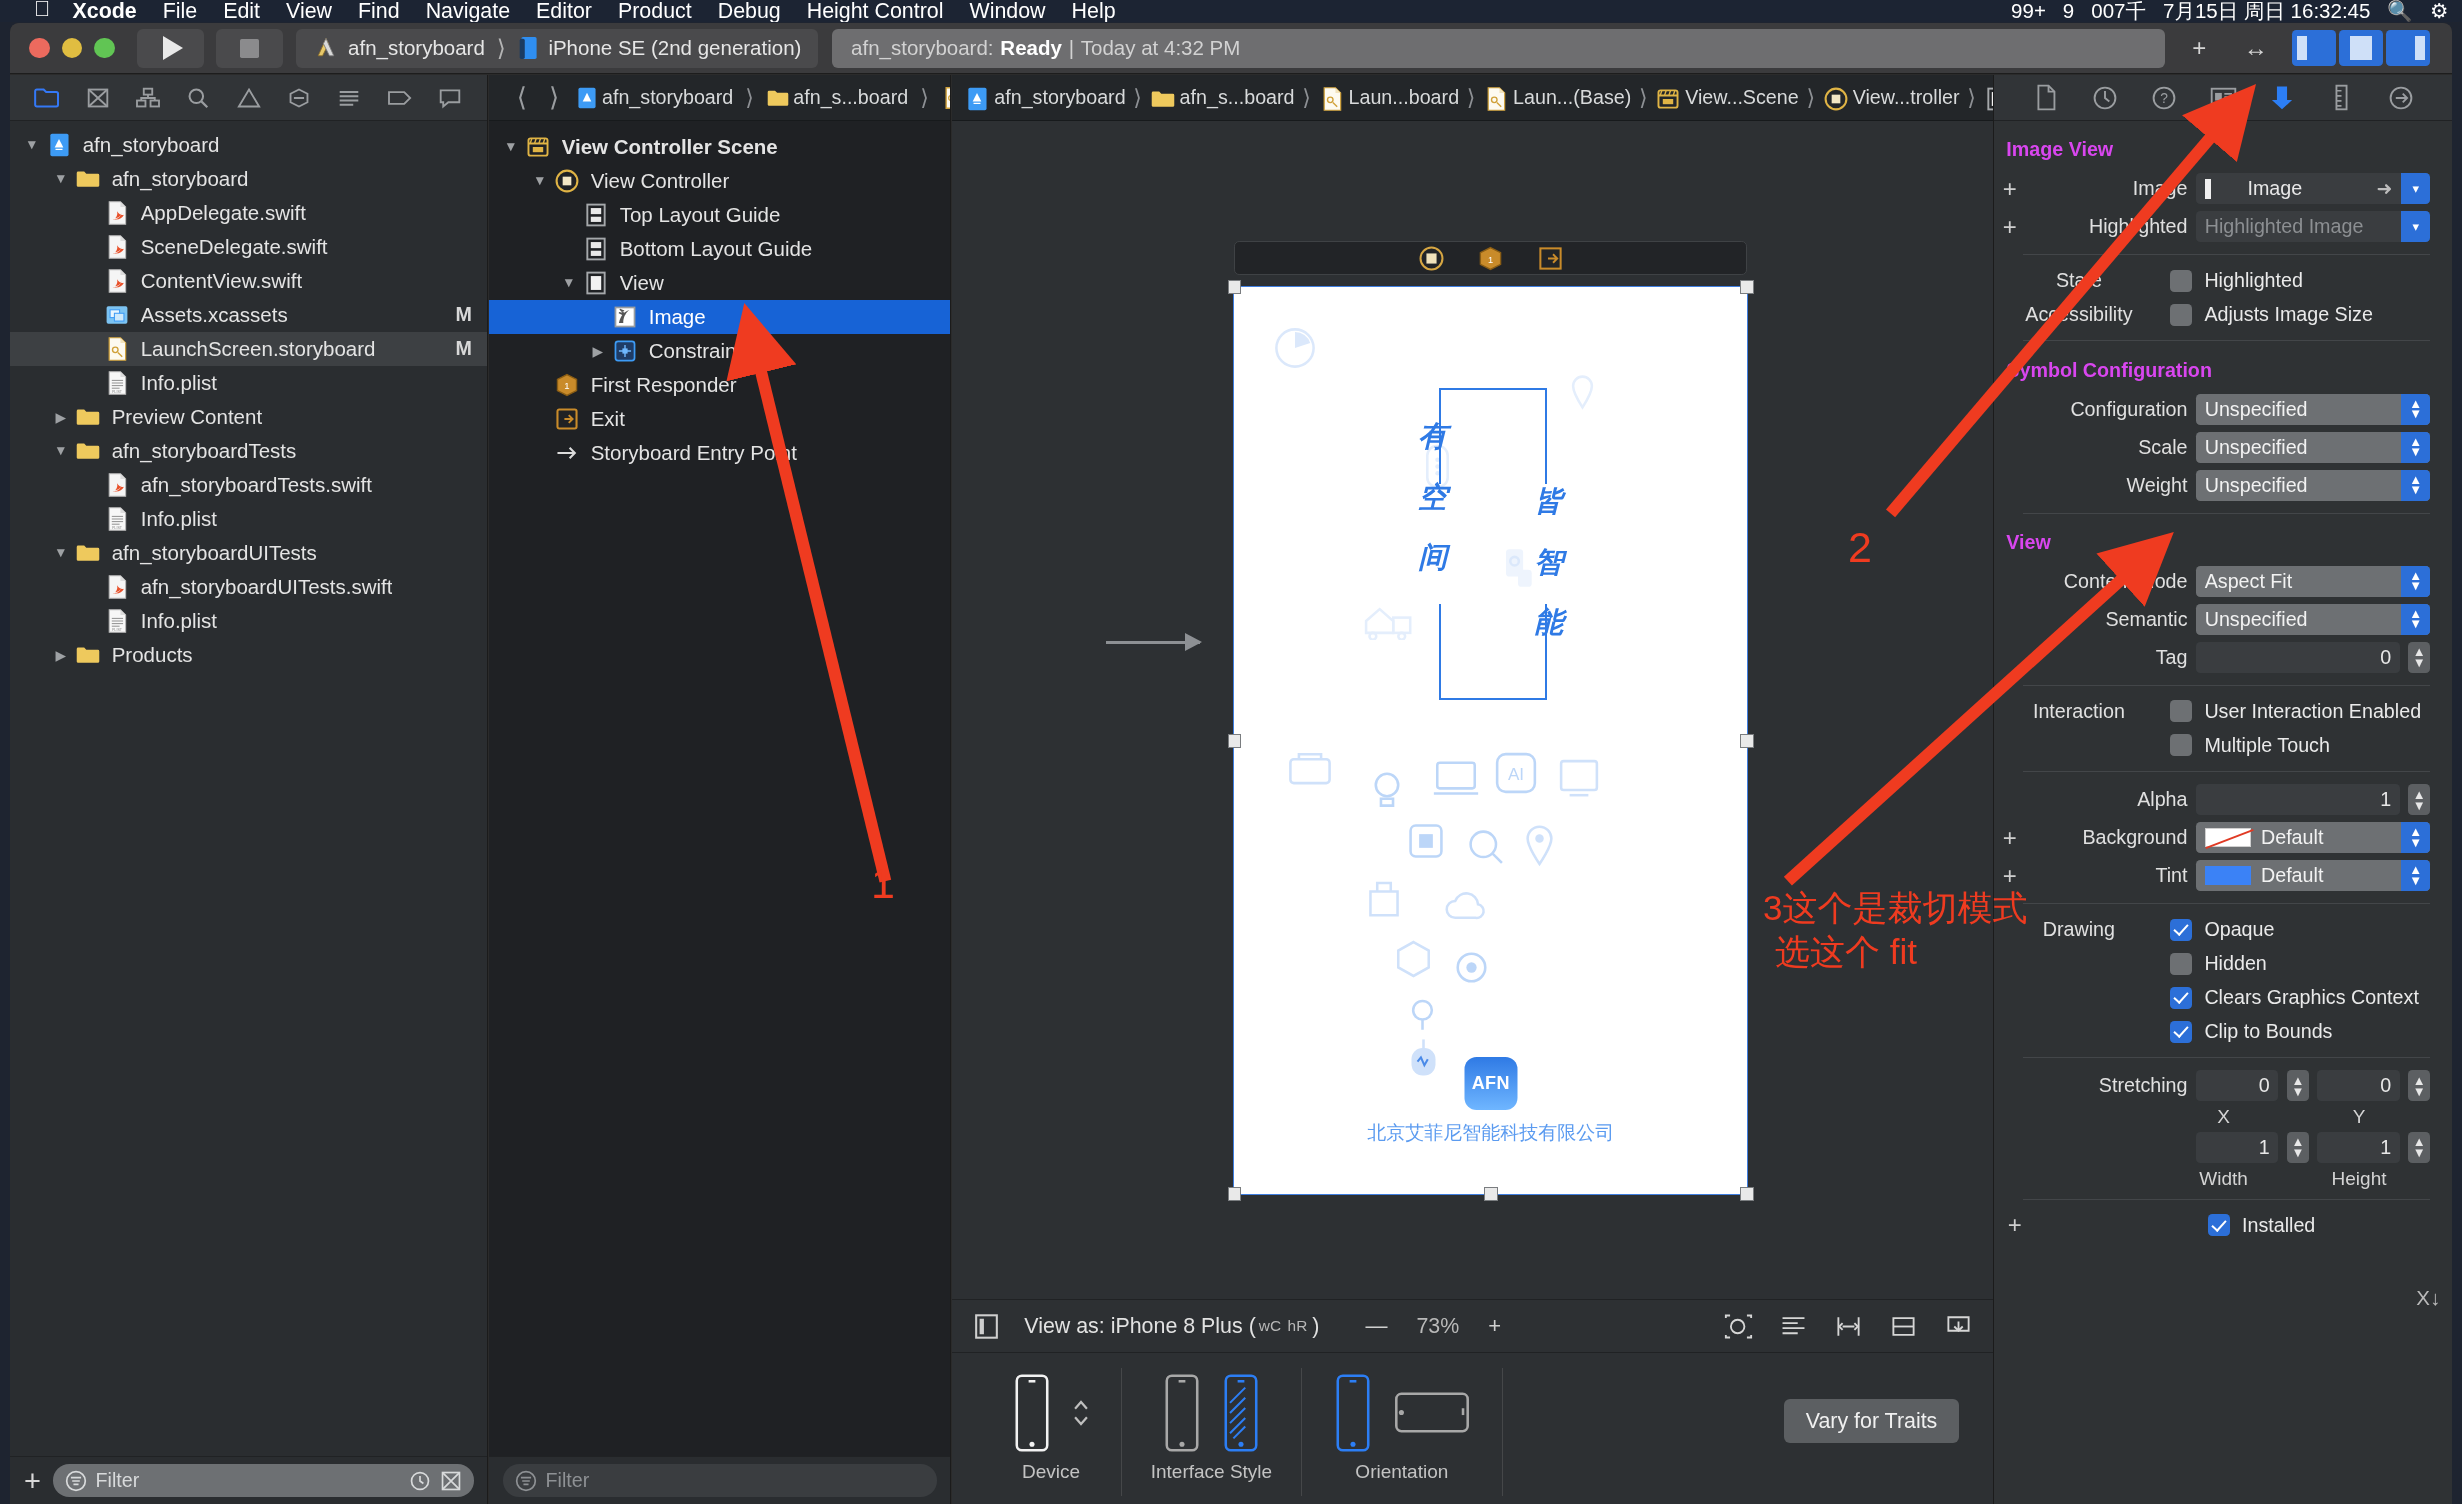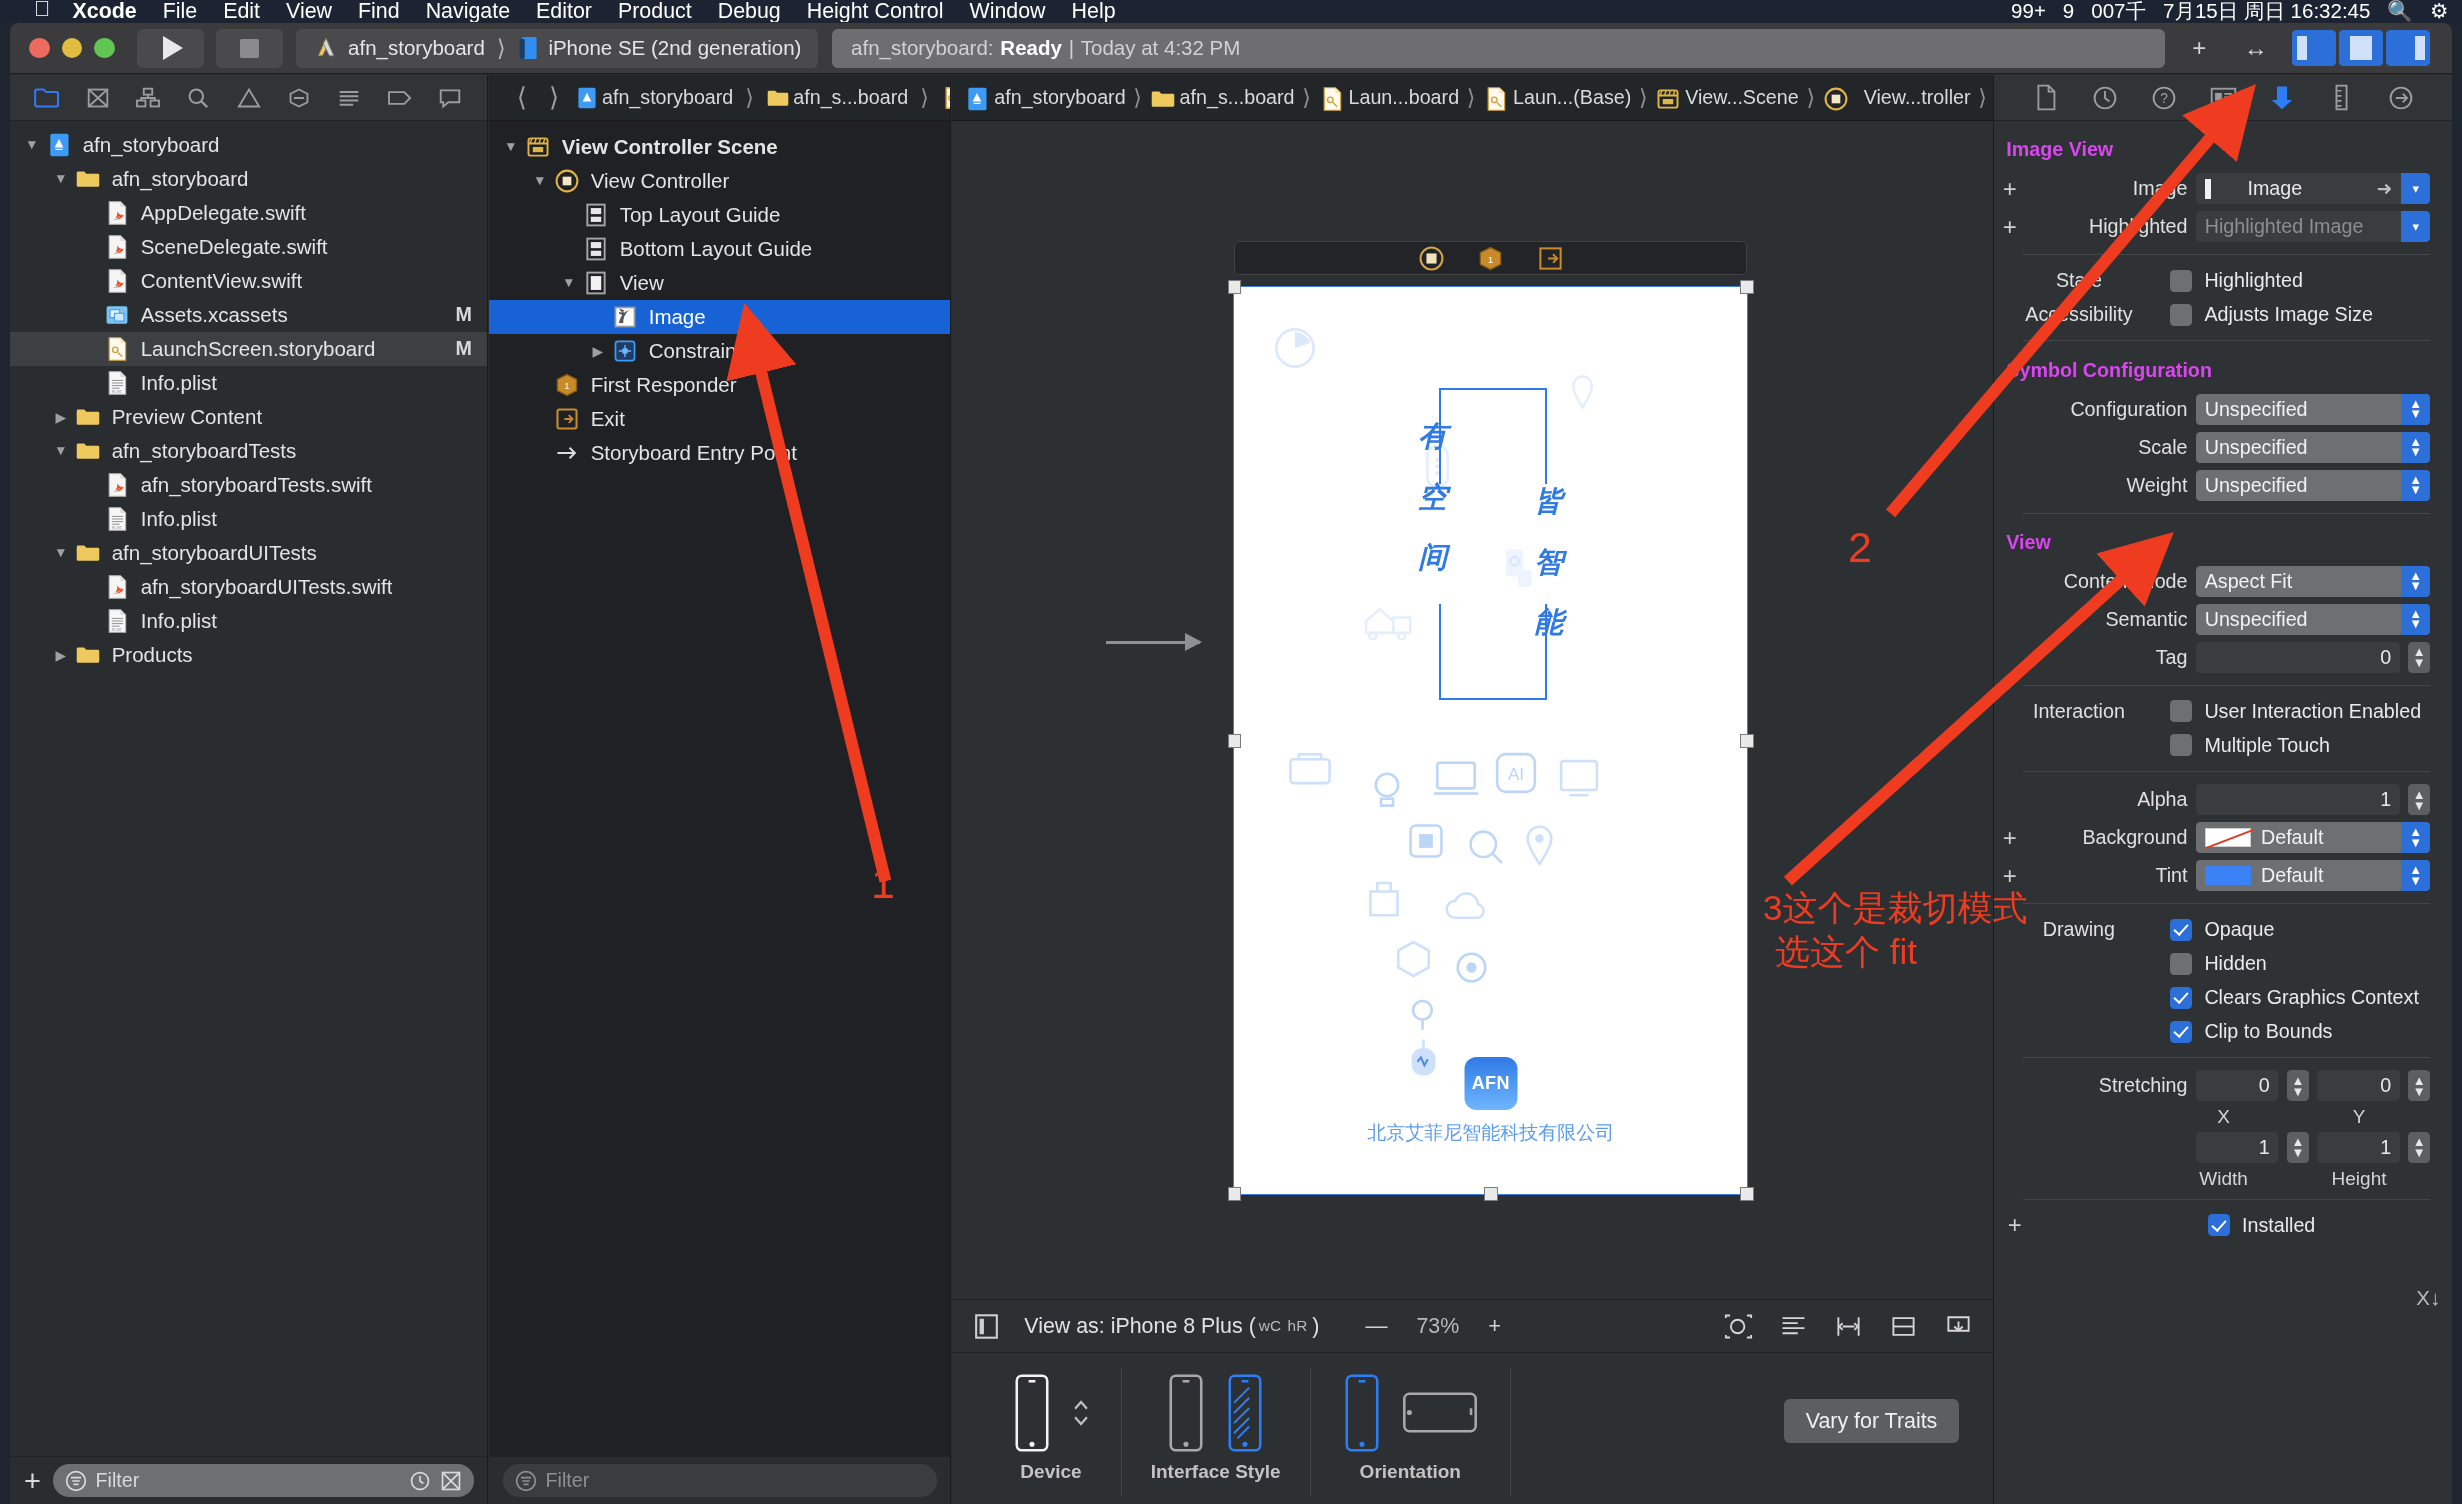--- a/index.html
+++ b/index.html
@@ -136,21 +136,21 @@
      background:#2d3033; border-top:0.9px solid #202224; display:flex; align-items:center;
      padding:0 19px; gap:22px; color:#e2e2e2; font-size:21.4px; }
   .ct-sub { font-size:15.4px; color:#b8b8b8; }
   .ct-right { margin-left:auto; display:flex; gap:24px; color:#d6d6d6; }
   .zoom-ctl { display:flex; align-items:center; gap:29px; margin-left:24px; color:#cfcfcf; font-size:22px;}
   .zoom-ctl .pct { color:#b9b9b9; font-size:21.4px; }
 
   .traits { position:absolute; left:0; right:0; bottom:0; height:152px; background:#2d3033;
      border-top:0.9px solid #202224; display:flex; align-items:flex-start; padding:15.4px 0 0 29px; }
   .tgrp { display:flex; flex-direction:column; align-items:center; padding:0 29px;
-     border-right:0.9px solid #454749; height:128px; justify-content:flex-start;font-weight:bold; }
+     border-right:0.9px solid #454749; height:128px; justify-content:flex-start; }
   .tgrp:last-of-type{ border-right:none; }
   .tgrp .grow { display:flex; align-items:center; gap:15.4px; height:89px; }
   .tgrp .tlab { color:#c3c3c3; font-size:19px; margin-top:3.4px; }
   .vary { position:absolute; right:34px; top:46px; height:44px; padding:0 22px; background:#5c5f62;
      border-radius:6px; color:#f0f0f0; font-size:21.4px; display:flex; align-items:center; }
 
   
   .insp-head { height:46px; background:#313437; border-bottom:0.9px solid #202224;
      display:flex; align-items:center; justify-content:space-around; padding:0 22px; }
   .insp-head .ii { color:#9a9da0; display:flex; align-items:center; justify-content:center;
@@ -678,21 +678,21 @@
               <rect x="4" y="5" width="22" height="20" rx="2.6" fill="none" stroke="#e0b445" stroke-width="2.2"></rect>
               <path d="M4 11h22" stroke="#e0b445" stroke-width="2.2"></path>
               <g stroke="#e0b445" stroke-width="1.6">
                 <path d="M8 5l-2 6M13 5l-2 6M18 5l-2 6M23 5l-2 6"></path>
               </g>
               <rect x="9" y="15" width="12" height="6" fill="#e0b445"></rect>
             </svg></span>
           <span>View...Scene</span>
         </span>
         <span class="chev" style="color: rgb(141, 144, 148); font-size: 22px; margin: 0px 7.7px;">⟩</span>
-        <span class="seg" style="display: flex; align-items: center; gap: 17px;">
+        <span class="seg" style="display: flex; align-items: center; gap: 6px;">
           <span style="width:24px;height:24px;display:inline-block"><svg width="26" height="26" viewBox="0 0 30 30">
               <circle cx="15" cy="15" r="12" fill="none" stroke="#e0b445" stroke-width="2.4"></circle>
               <rect x="10" y="10" width="10" height="10" fill="#f3e7c5"></rect>
             </svg></span>
           <span>View...troller</span>
         </span>
         <span class="chev" style="color: rgb(141, 144, 148); font-size: 22px; margin: 0px 7.7px;">⟩</span>
         <span class="seg" style="display: flex; align-items: center; gap: 6px;">
           <span style="width:24px;height:24px;display:inline-block"><svg width="26" height="26" viewBox="0 0 30 30">
               <rect x="5" y="3" width="20" height="24" fill="none" stroke="#a5a8ab" stroke-width="2.2"></rect>

